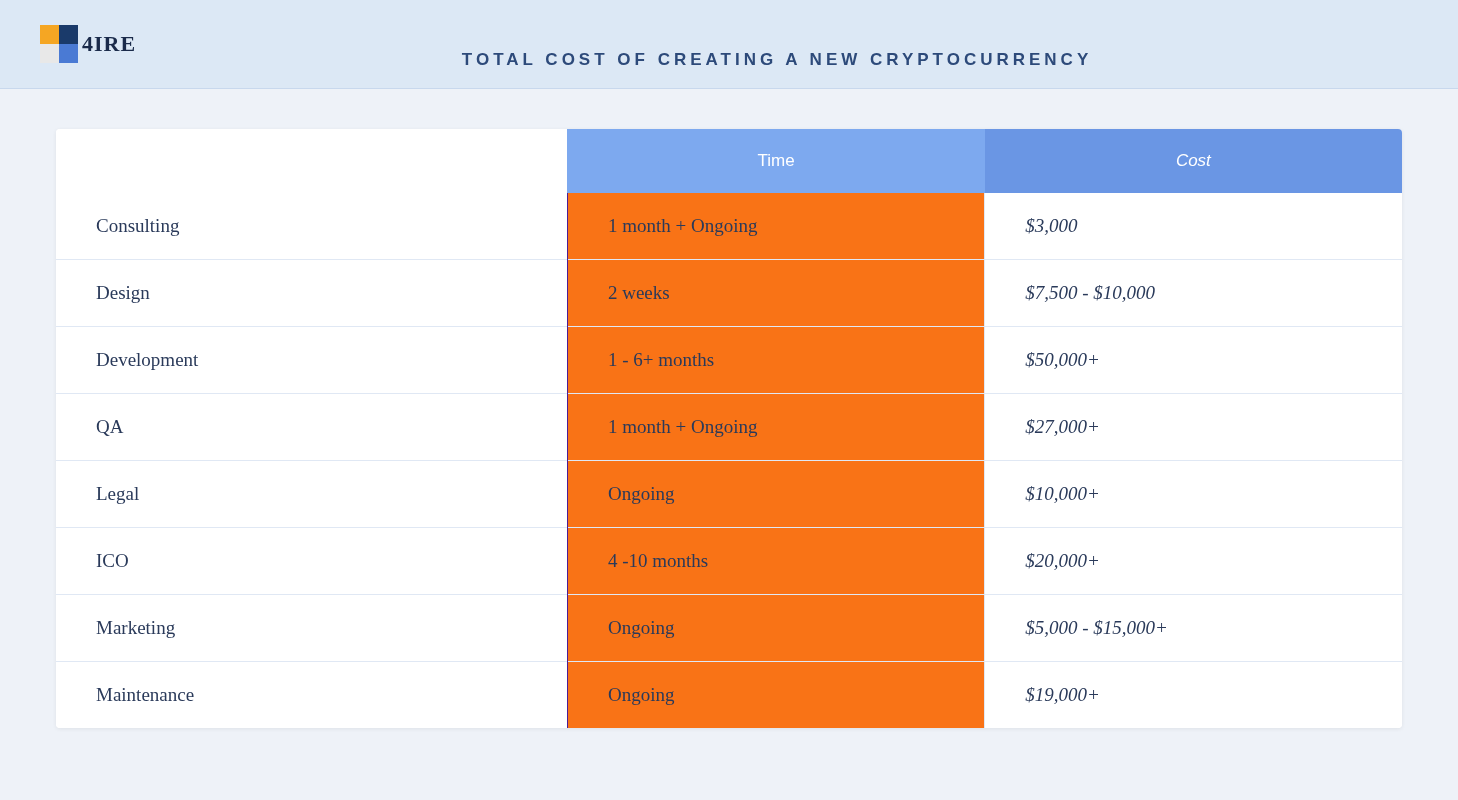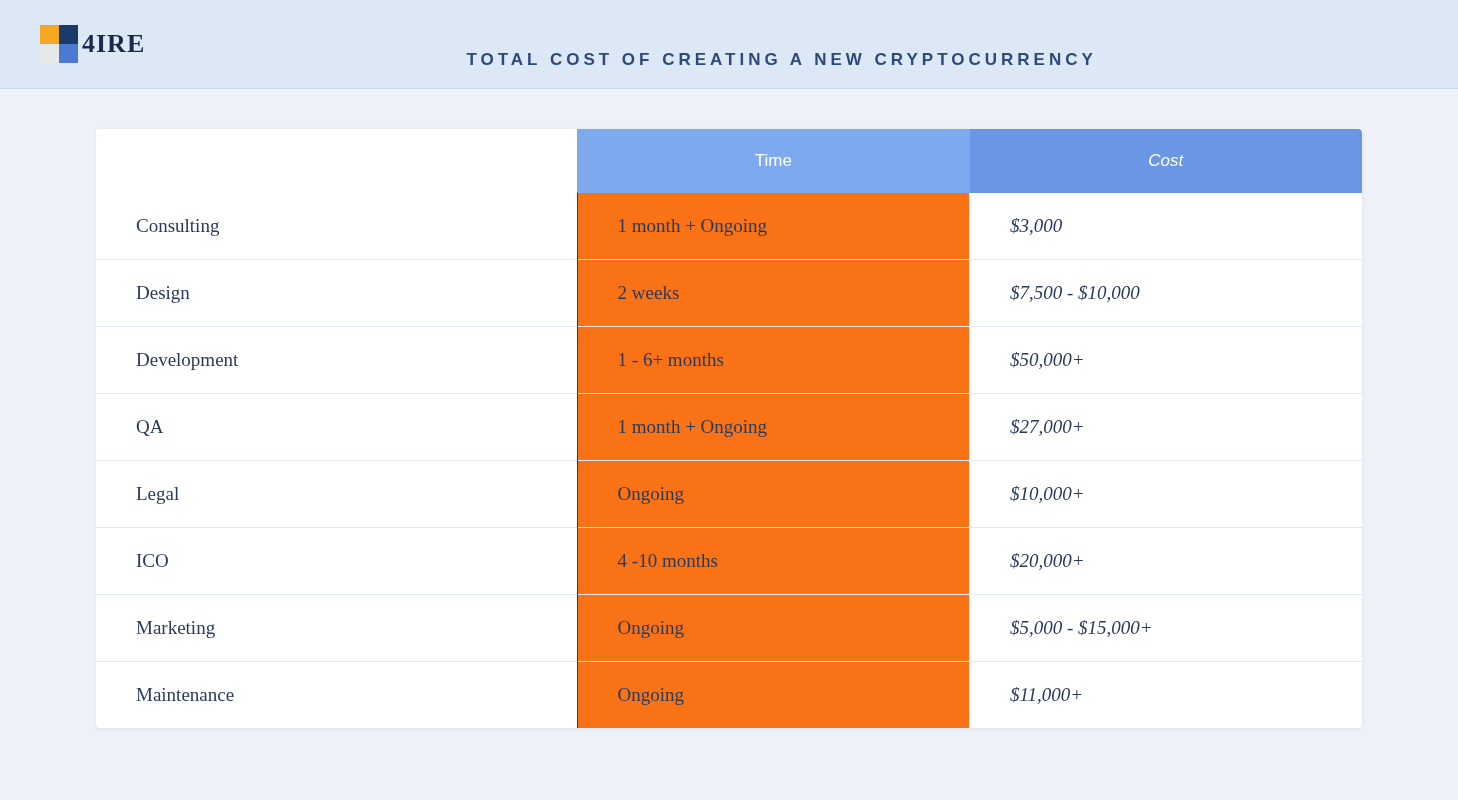--- a/index.html
+++ b/index.html
@@ -28,40 +28,40 @@
       align-items: center;
       gap: 4px;
     }
 
     .logo-icon {
       width: 38px;
       height: 38px;
     }
 
     .logo-text {
-      font-size: 26px;
+      font-size: 22px;
       font-weight: bold;
       color: #1a2a4a;
       letter-spacing: 1px;
     }
 
     .header-title {
       flex: 1;
       text-align: center;
       font-size: 17px;
       letter-spacing: 4px;
       color: #2d4a7a;
       font-family: Arial, sans-serif;
       font-weight: 600;
       text-transform: uppercase;
       margin-top: 32px;
     }
 
     .main {
-      padding: 40px 96px;
+      padding: 40px 56px;
     }
 
     .table-container {
       background: white;
       border-radius: 4px;
       overflow: hidden;
       box-shadow: 0 1px 4px rgba(0,0,0,0.07);
     }
 
     table {
@@ -192,18 +192,18 @@
             <td class="col-cost">$20,000+</td>
           </tr>
           <tr>
             <td class="col-label">Marketing</td>
             <td class="col-time">Ongoing</td>
             <td class="col-cost">$5,000 - $15,000+</td>
           </tr>
           <tr>
             <td class="col-label">Maintenance</td>
             <td class="col-time">Ongoing</td>
-            <td class="col-cost">$11,000+</td>
+            <td class="col-cost">$19,000+</td>
           </tr>
         </tbody>
     </table>
   </div>
 </main>
 
 </body></html>

